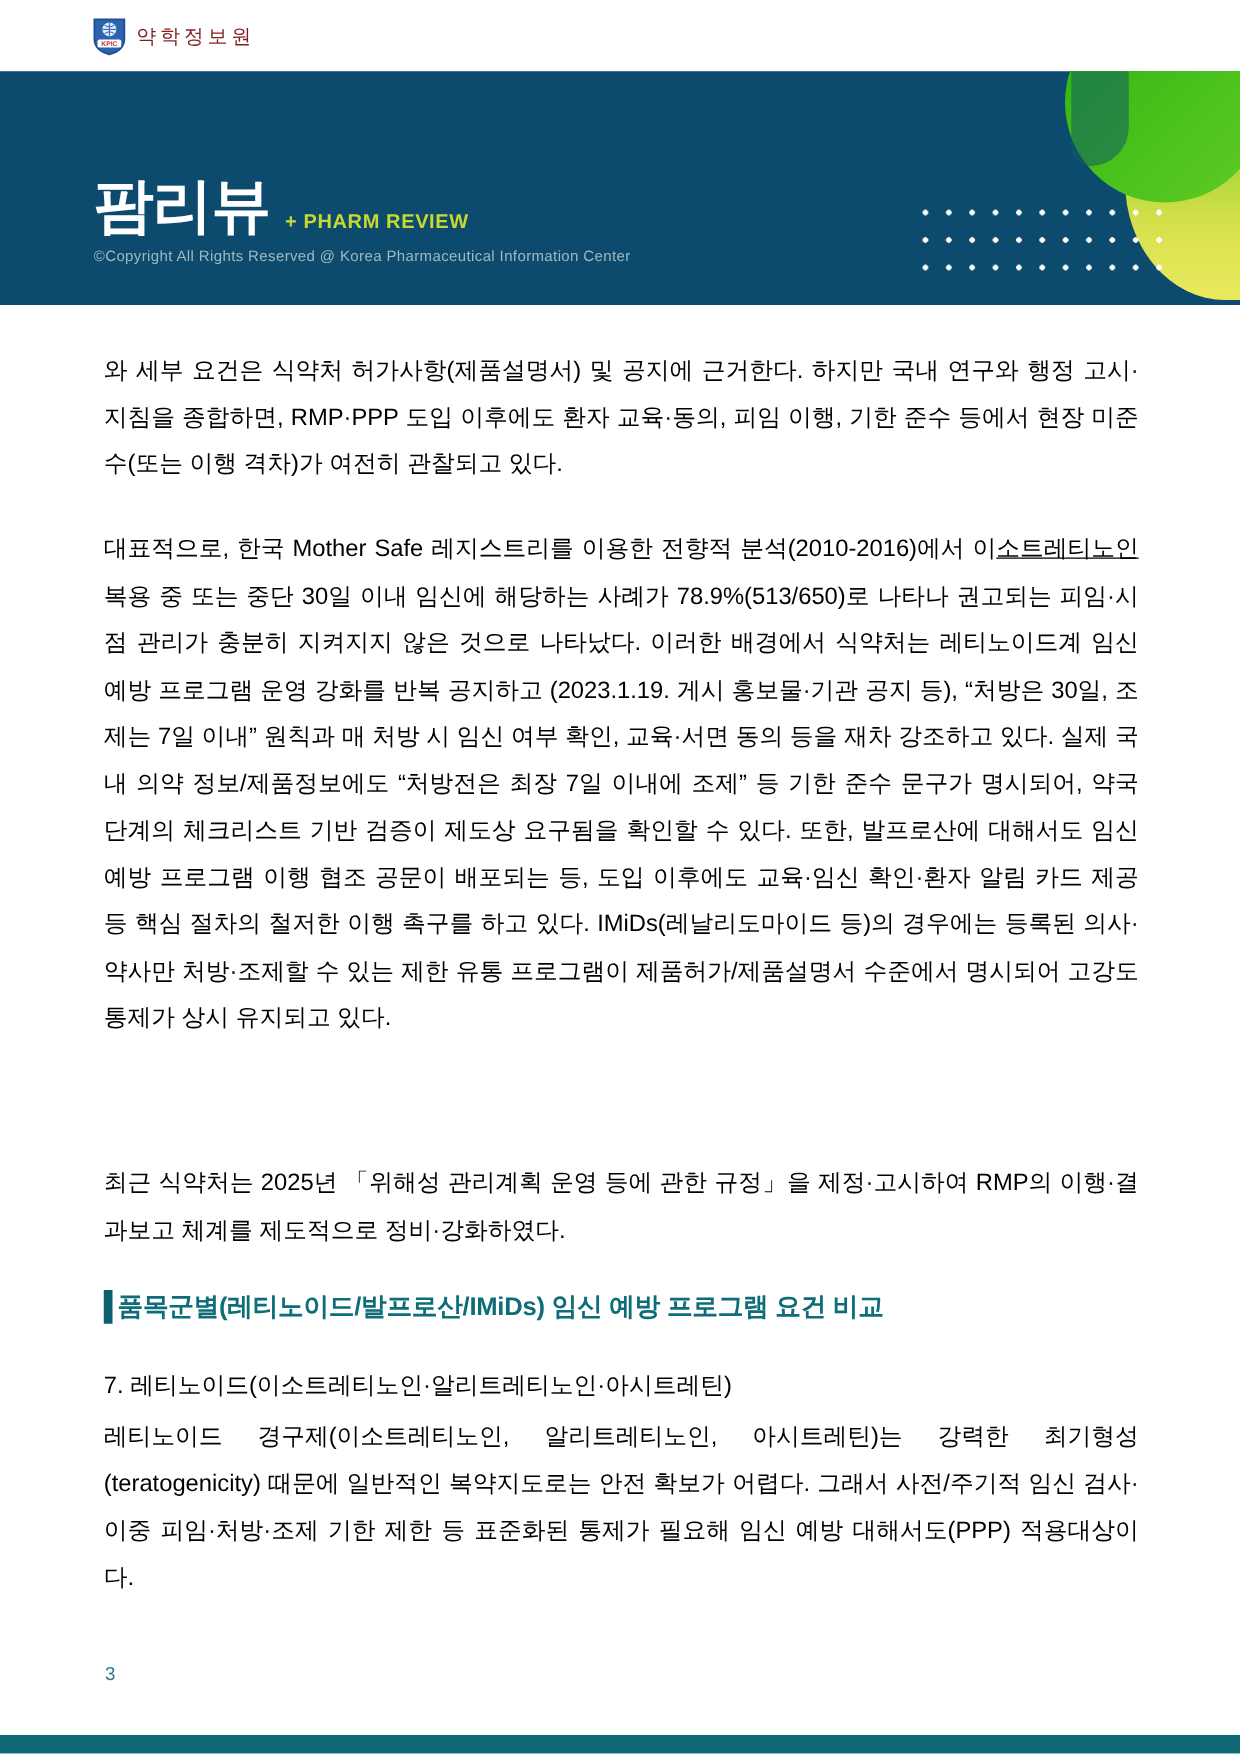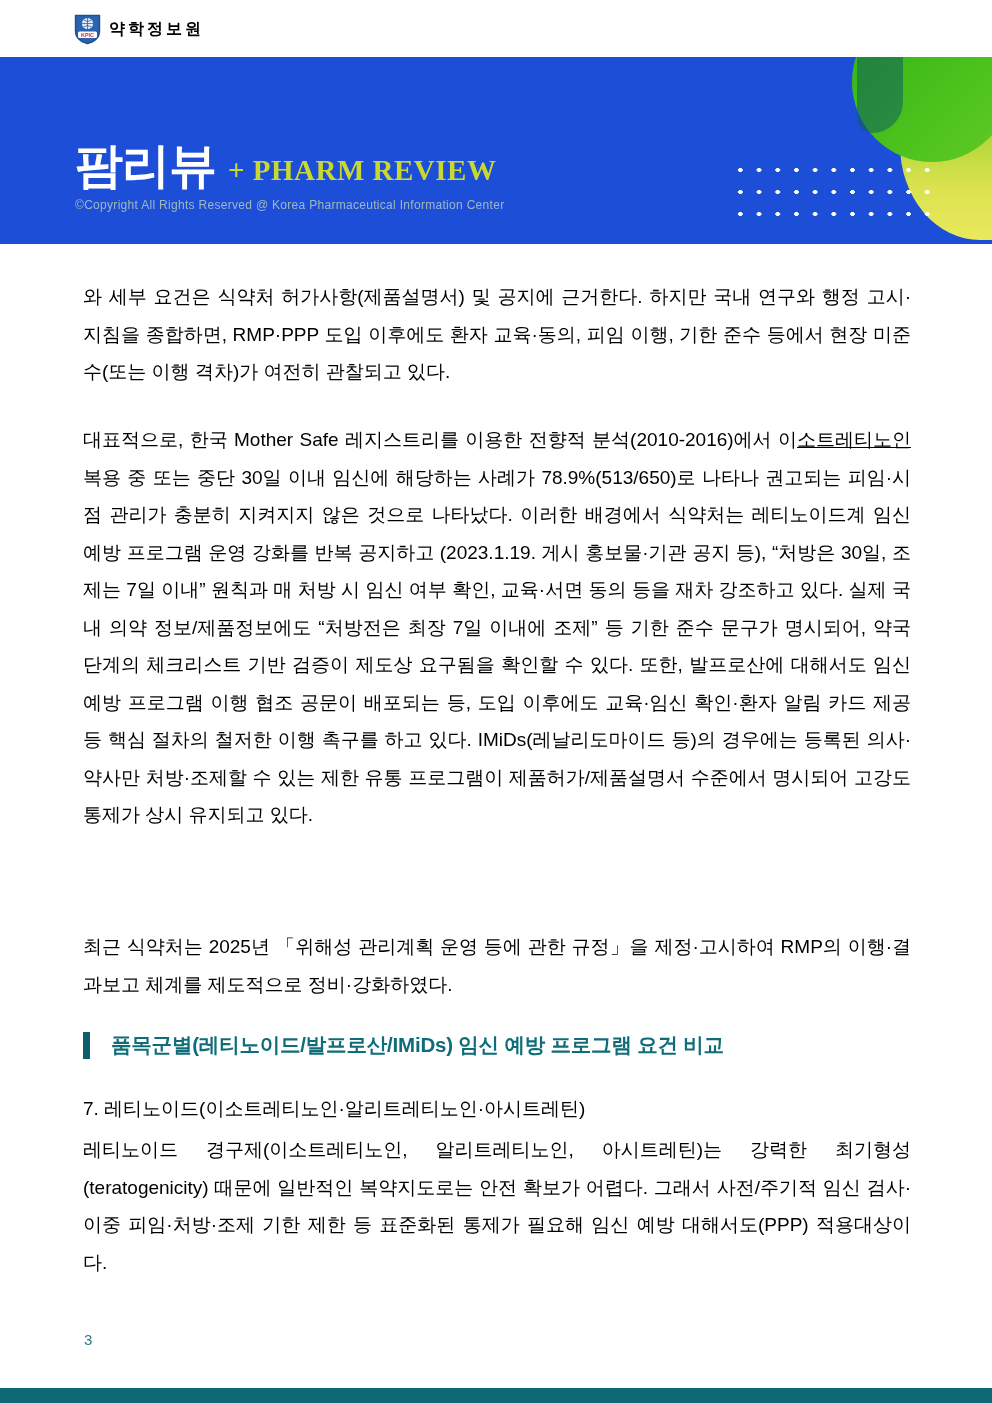--- a/index.html
+++ b/index.html
@@ -6,47 +6,47 @@
   html,body { background:#ffffff; }
   .page {
     position:relative; width:992px; height:1403px; margin:0 auto;
     background:#ffffff; overflow:hidden;
     font-family:"Liberation Sans","DejaVu Sans",sans-serif;
   }
 
   
   .top-header { position:absolute; top:0; left:0; width:100%; height:57px; background:#ffffff; }
   .logo-wrap { position:absolute; left:74px; top:14px; display:flex; align-items:center; gap:8px; }
-  .logo-text { font-size:16px; font-weight:700; color:#000000; letter-spacing:3px; }
+  .logo-text { font-size:16px; font-weight:400; color:#7f1d1d; letter-spacing:3px; }
 
   
   .banner {
     position:absolute; top:57px; left:0; width:100%; height:187px;
-    background:#1d4ed8; overflow:hidden;
+    background:#0c4a6e; overflow:hidden;
   }
   .decor-blob {
     position:absolute; top:0; right:0; width:92px; height:183px;
     border-bottom-left-radius:80px 95px;
     background:linear-gradient(to bottom,#5ac322 0%,#a6d335 35%,#d9e24e 70%,#eae95e 100%);
   }
   .decor-circle {
     position:absolute; top:-55px; right:-20px; width:160px; height:160px; border-radius:50%;
     background:linear-gradient(135deg,#2eb312 0%,#4cc21d 60%,#63ca26 100%);
   }
   .decor-leaf {
     position:absolute; top:0; right:89px; width:46px; height:76px;
     background:rgba(16,92,96,0.55);
     border-radius:0 0 46px 22px;
   }
   .banner-title-row {
     position:absolute; left:75px; top:84px;
     display:flex; align-items:flex-end; gap:12px;
   }
   .banner-title { font-size:48px; font-weight:800; color:#ffffff; line-height:1.04; letter-spacing:-1px; }
-  .banner-subtitle { font-size:29px; font-weight:600; color:#c9d831; padding-bottom:4px; letter-spacing:0.5px;font-family:Liberation Serif, serif; }
+  .banner-subtitle { font-size:16px; font-weight:600; color:#c9d831; padding-bottom:4px; letter-spacing:0.5px; }
   .banner-copyright { position:absolute; left:75px; top:141px; font-size:12px; color:#a0b9bd; letter-spacing:0.3px;text-align:right; }
   .dots-grid {
     position:absolute; left:731px; top:102px; width:206px; height:66px;
     background-image:radial-gradient(circle,#ffffff 2px,rgba(255,255,255,0) 2.4px);
     background-size:18.7px 22px;
   }
 
   
   .body-text {
     position:absolute; left:83px; width:828px;
@@ -55,21 +55,21 @@
   }
   .body-text span.u { text-decoration:underline; }
   .p1 { top:278px; }
   .p2 { top:421px; }
   .p3 { top:928px; }
   .numbered-item { top:1090px; }
   .p4 { top:1131px; }
 
   .section-heading {
     position:absolute; left:83px; top:1031px; width:828px;
-    display:flex; align-items:center; gap:21px;
+    display:flex; align-items:center; gap:4px;
   }
   .heading-bar { width:7px; height:27px; background:#0d5f6e; flex:0 0 auto; }
   .heading-text { font-size:20.5px; font-weight:700; color:#0f6d79; letter-spacing:-0.2px; }
 
   
   .page-number { position:absolute; left:84px; top:1331px; font-size:15px; color:#2f7886; }
   .footer-bar { position:absolute; bottom:0; left:0; width:100%; height:15px; background:#0e6975; }
 </style>
 </head>
 <body>

